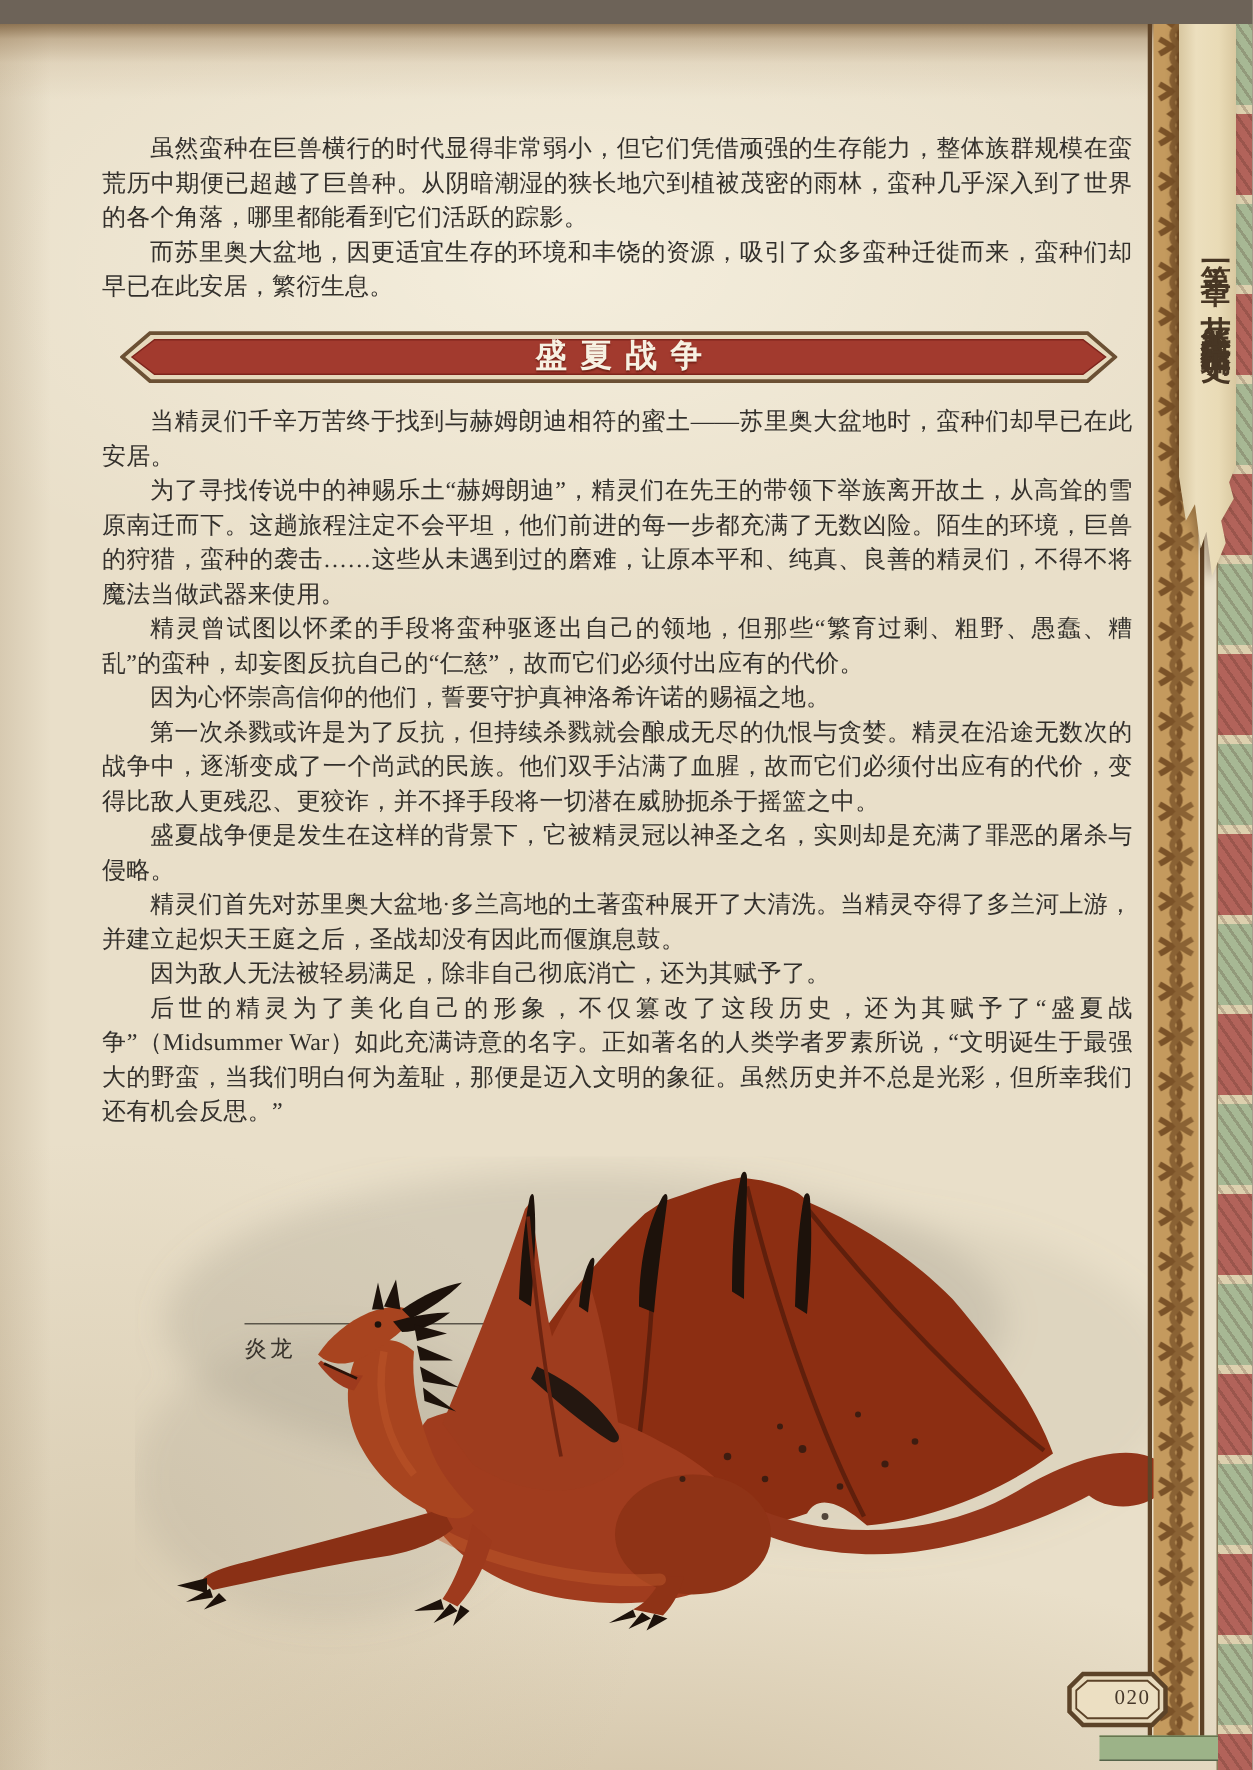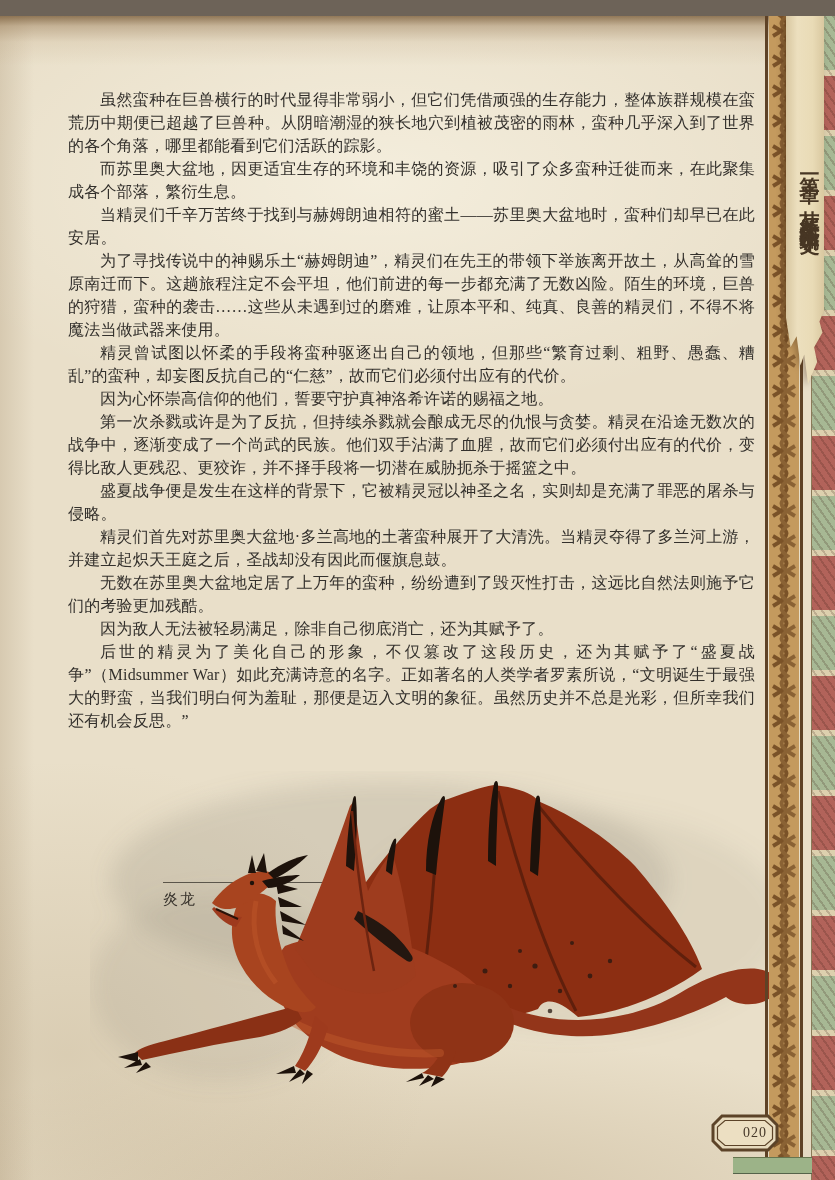--- a/index.html
+++ b/index.html
@@ -59,33 +59,39 @@
     font-size:14px; letter-spacing:1px; color:#46382a;}
 </style>
 </head>
 <body>
 
 <div class="page">
 
   <div class="content">
     <div>
         <p>虽然蛮种在巨兽横行的时代显得非常弱小，但它们凭借顽强的生存能力，整体族群规模在蛮荒历中期便已超越了巨兽种。从阴暗潮湿的狭长地穴到植被茂密的雨林，蛮种几乎深入到了世界的各个角落，哪里都能看到它们活跃的踪影。</p>
-        <p>而苏里奥大盆地，因更适宜生存的环境和丰饶的资源，吸引了众多蛮种迁徙而来，在此聚集成各个部落，繁衍生息。</p>
+        <p>而苏里奥大盆地，因更适宜生存的环境和丰饶的资源，吸引了众多蛮种迁徙而来，蛮种们却早已在此安居，繁衍生息。</p>
       </div>
 
+    <div class="banner">
+      <svg width="665" height="36" viewBox="0 0 665 36">
+        <polygon points="1.5,18 20,2 645,2 663.5,18 645,34 20,34" fill="#e6d9bc" stroke="#6b5034" stroke-width="2.5"></polygon>
+        <polygon points="8,18 23,6.5 642,6.5 657,18 642,29.5 23,29.5" fill="#a23a2e" stroke="#7e241c" stroke-width="1"></polygon>
+      </svg>
+      <span class="banner-title">盛夏战争</span>
+    </div>
 
     <div>
         <p>当精灵们千辛万苦终于找到与赫姆朗迪相符的蜜土——苏里奥大盆地时，蛮种们却早已在此安居。</p>
         <p>为了寻找传说中的神赐乐土“赫姆朗迪”，精灵们在先王的带领下举族离开故土，从高耸的雪原南迁而下。这趟旅程注定不会平坦，他们前进的每一步都充满了无数凶险。陌生的环境，巨兽的狩猎，蛮种的袭击……这些从未遇到过的磨难，让原本平和、纯真、良善的精灵们，不得不将魔法当做武器来使用。</p>
         <p>精灵曾试图以怀柔的手段将蛮种驱逐出自己的领地，但那些“繁育过剩、粗野、愚蠢、糟乱”的蛮种，却妄图反抗自己的“仁慈”，故而它们必须付出应有的代价。</p>
         <p>因为心怀崇高信仰的他们，誓要守护真神洛希许诺的赐福之地。</p>
         <p>第一次杀戮或许是为了反抗，但持续杀戮就会酿成无尽的仇恨与贪婪。精灵在沿途无数次的战争中，逐渐变成了一个尚武的民族。他们双手沾满了血腥，故而它们必须付出应有的代价，变得比敌人更残忍、更狡诈，并不择手段将一切潜在威胁扼杀于摇篮之中。</p>
         <p>盛夏战争便是发生在这样的背景下，它被精灵冠以神圣之名，实则却是充满了罪恶的屠杀与侵略。</p>
         <p>精灵们首先对苏里奥大盆地·多兰高地的土著蛮种展开了大清洗。当精灵夺得了多兰河上游，并建立起炽天王庭之后，圣战却没有因此而偃旗息鼓。</p>
-        <p>无数在苏里奥大盆地定居了上万年的蛮种，纷纷遭到了毁灭性打击，这远比自然法则施予它们的考验更加残酷。</p>
         <p>因为敌人无法被轻易满足，除非自己彻底消亡，还为其赋予了。</p>
         <p>后世的精灵为了美化自己的形象，不仅篡改了这段历史，还为其赋予了“盛夏战争”（Midsummer War）如此充满诗意的名字。正如著名的人类学者罗素所说，“文明诞生于最强大的野蛮，当我们明白何为羞耻，那便是迈入文明的象征。虽然历史并不总是光彩，但所幸我们还有机会反思。”</p>
       </div>
   </div>
 
   <div class="figure-line"></div>
 
   <svg class="dragon" viewBox="0 0 700 340">
     <defs>
         <filter id="soften" x="-40%" y="-40%" width="180%" height="180%">

